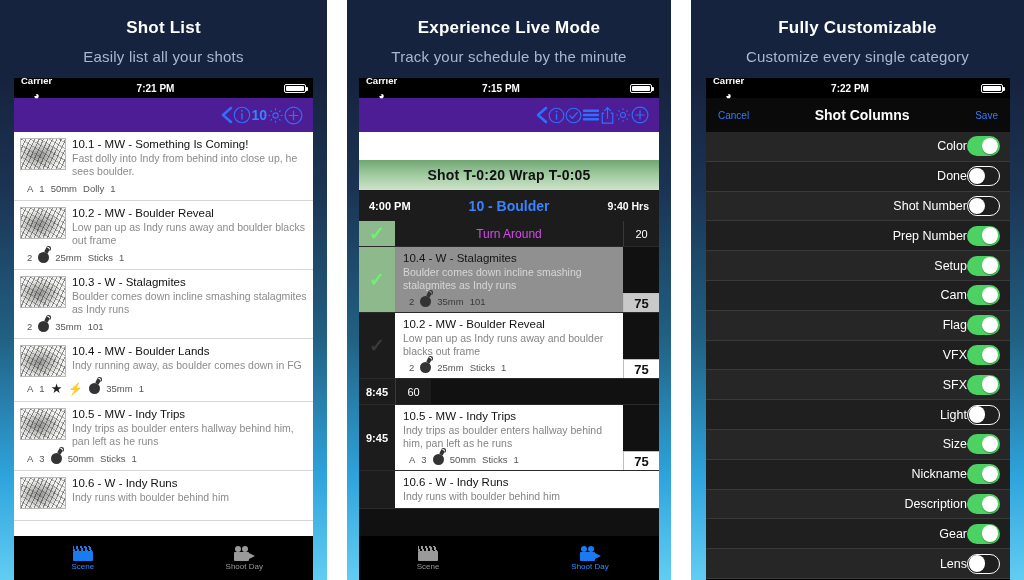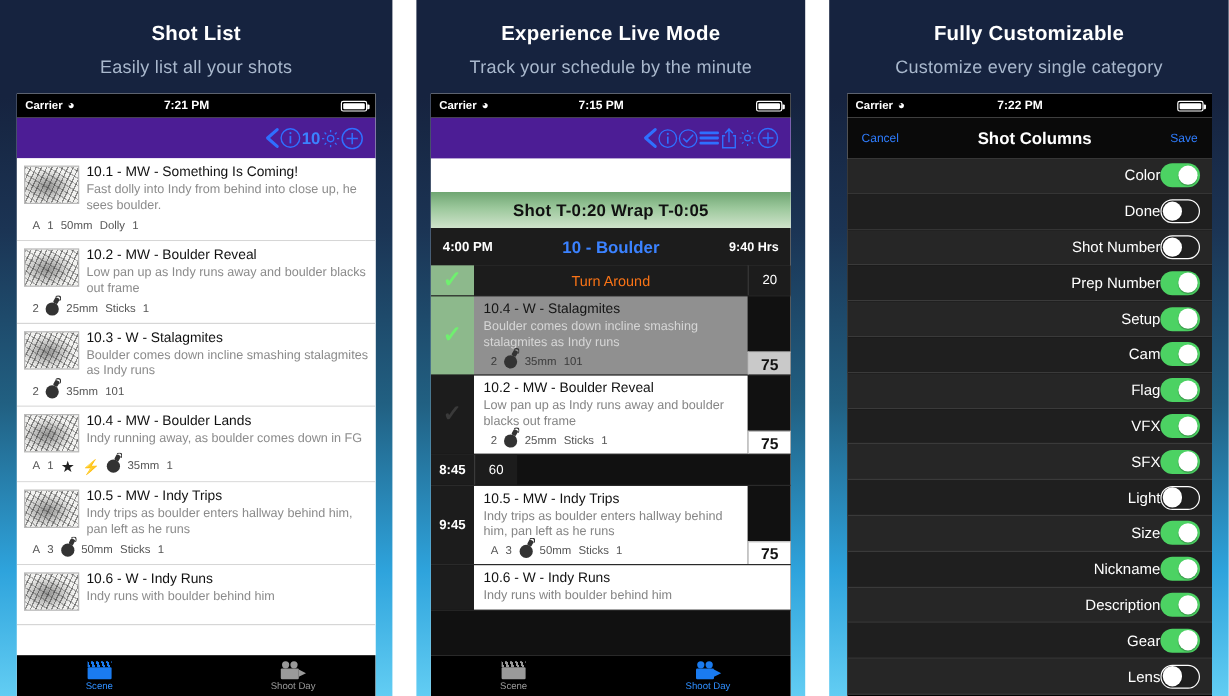--- a/index.html
+++ b/index.html
@@ -68,21 +68,21 @@
     height: 20px;
     background: #000000;
     color: #ffffff;
     font-size: 10px;
     display: flex;
     align-items: center;
     padding: 0 7px;
     flex: none;
     position: relative;
   }
-  .sb-left { display: flex; align-items: center; gap: 4px; font-weight: bold; font-size: 9.5px;}
+  .sb-left { display: flex; align-items: center; gap: 4px; font-weight: bold; font-size: 9.5px; flex-direction: column;}
   .sb-time {
     position: absolute; left: 0; right: 16px; text-align: center;
     font-size: 10px; font-weight: bold;
   }
   .sb-right { margin-left: auto; display: flex; align-items: center; }
   .wifi { font-size: 10px; }
   .battery {
     width: 22px; height: 9px; border: 1px solid #ffffff; border-radius: 2px;
     position: relative; background: transparent; padding: 1px;
   }
@@ -149,21 +149,21 @@
     transform: rotate(28deg); border-radius: 1px;
   }
   .bomb::after {
     content: ""; position: absolute; top: -6px; right: -2px;
     width: 4px; height: 4px; border-top: 1.2px solid #333; border-right: 1.2px solid #333;
     border-radius: 50%;
   }
 
   
   .tabbar {
-    height: 34px; background: #000000; display: flex; flex: none; gap: 24px;
+    height: 44px; background: #000000; display: flex; flex: none; gap: 24px;
   }
   .tab { flex: 1; display: flex; flex-direction: column; align-items: center; justify-content: center; gap: 1px; }
   .tab-label { font-size: 8px; }
   .tab-on .tab-label { color: #2f8fff; }
   .tab-off .tab-label { color: #9a9a9a; }
   .slate { position: relative; width: 20px; height: 15px; }
   .slate i {
     position: absolute; left: 0; bottom: 0; width: 20px; height: 10px; border-radius: 1px;
   }
   .slate b {
@@ -198,21 +198,21 @@
     width: 36px; flex: none; display: flex; align-items: center; justify-content: center;
     color: #ffffff; font-size: 11px; font-weight: bold; background: #1c1c1c;
   }
   .sgutter.done { background: #8db98c; }
   .check { font-size: 19px; line-height: 1; }
   .check.on { color: #6ff06f; }
   .check.off { color: #3a3a3a; }
   .sbody { flex: 1; min-width: 0; display: flex; }
   .sbreak {
     flex: 1; display: flex; align-items: center; justify-content: center;
-    color: #f97316; font-size: 12px; background: #1c1c1c; padding: 4px 4px;
+    color: #d946ef; font-size: 12px; background: #1c1c1c; padding: 4px 4px;
   }
   .sdur {
     width: 36px; flex: none; display: flex; align-items: center; justify-content: center;
     font-size: 11px; color: #ffffff; background: #1c1c1c; border-left: 1px solid #3a3a3a;
   }
   .scard { flex: 1; min-width: 0; padding: 4px 6px 5px 8px; }
   .scard.white { background: #ffffff; }
   .scard.grey  { background: #909090; }
   .sc-title { font-size: 11.5px; color: #111111; line-height: 14px; }
   .sc-desc { font-size: 10.5px; color: #858585; line-height: 13px; padding-top: 1px; }

